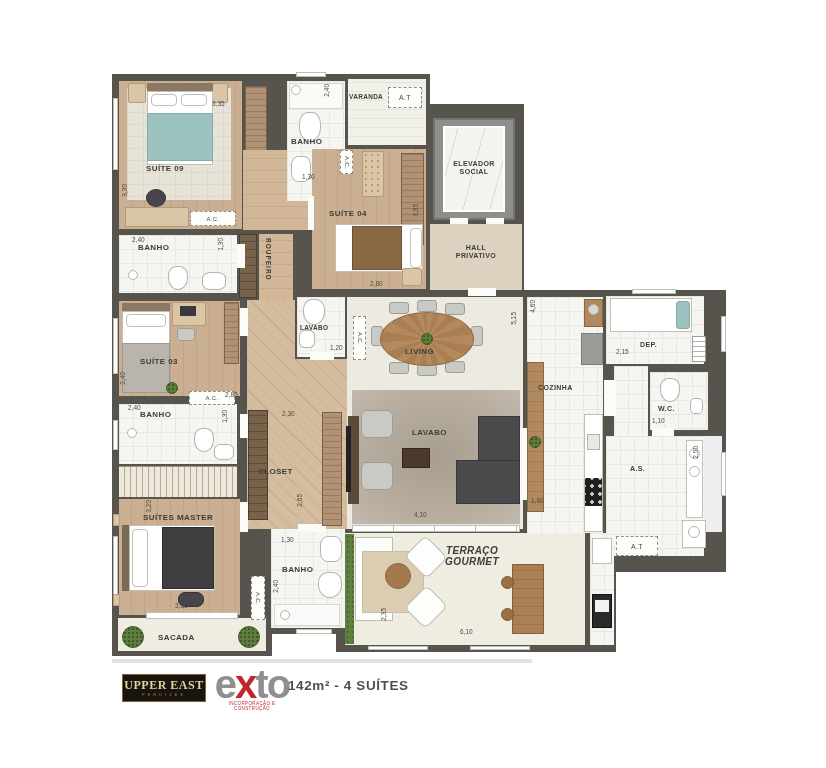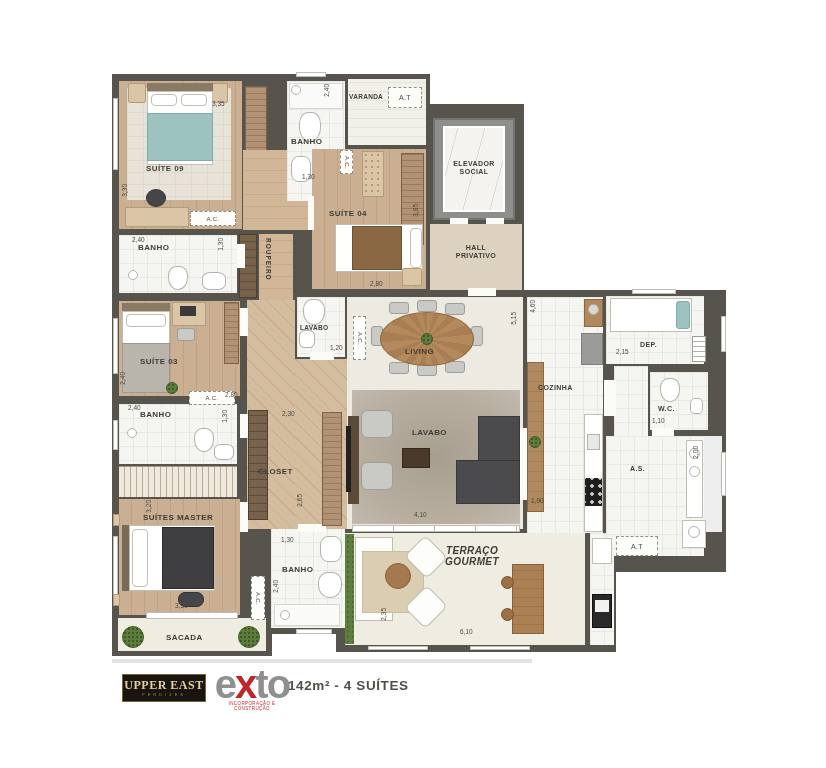--- a/index.html
+++ b/index.html
@@ -272,21 +272,21 @@
   <div class="abs room-label" style="left:140px;top:410px;width:52px;">BANHO</div>
   <div class="abs room-label sm" style="left:300px;top:324px;width:44px;">LAVABO</div>
   <div class="abs room-label" style="left:405px;top:347px;width:50px;">LIVING</div>
   <div class="abs room-label" style="left:538px;top:384px;width:52px;font-size:7px;">COZINHA</div>
   <div class="abs room-label" style="left:640px;top:341px;width:36px;font-size:7px;">DEP.</div>
   <div class="abs room-label" style="left:658px;top:405px;width:36px;font-size:7px;">W.C.</div>
   <div class="abs room-label" style="left:630px;top:465px;width:32px;font-size:7px;">A.S.</div>
   <div class="abs room-label" style="left:258px;top:467px;width:60px;">CLOSET</div>
   <div class="abs room-label" style="left:143px;top:513px;width:96px;">SUÍTES MASTER</div>
   <div class="abs room-label" style="left:282px;top:565px;width:52px;">BANHO</div>
-  <div class="abs room-label" style="left:166px;top:633px;width:56px;">SACADA</div>
+  <div class="abs room-label" style="left:158px;top:633px;width:56px;">SACADA</div>
   <div class="abs room-label" style="left:412px;top:428px;width:50px;">LAVABO</div>
   <div class="abs room-label two-line" style="left:440px;top:546px;width:64px;height:20px;font-size:10px;font-style:italic;">
     <span>TERRAÇO</span>
     <span>GOURMET</span>
   </div>
 
   <div class="abs dim" style="left:212px;top:101px;">3,35</div>
   <div class="abs dim v" style="left:122px;top:184px;">3,30</div>
   <div class="abs dim v" style="left:324px;top:84px;">2,40</div>
   <div class="abs dim" style="left:302px;top:174px;">1,30</div>

